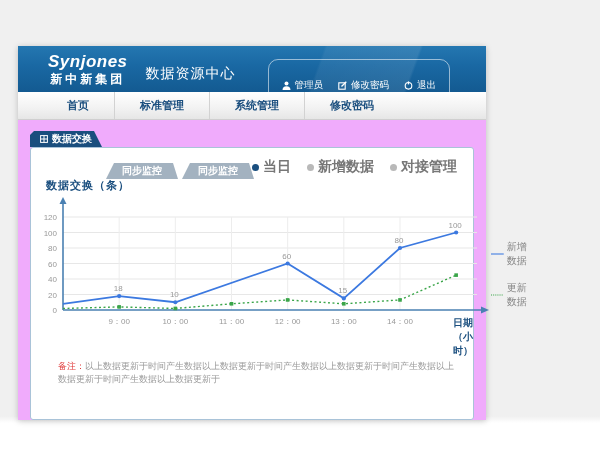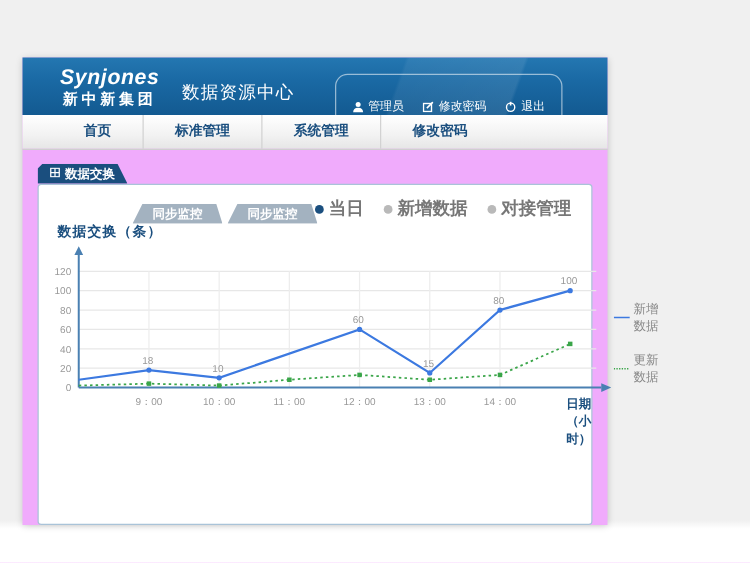--- a/index.html
+++ b/index.html
@@ -221,15 +221,18 @@
           </svg>
           <span>新增数据</span>
         </div>
         <div class="legend-item">
           <svg width="24" height="6" viewBox="0 0 24 6">
             <line x1="0" y1="3" x2="24" y2="3" stroke="#3aa549" stroke-width="2" stroke-dasharray="2,2"></line>
           </svg>
           <span>更新数据</span>
         </div>
       </div>
+    <div class="note">
+      <span class="note-prefix">备注：</span><span>以上数据更新于时间产生数据以上数据更新于时间产生数据以上数据更新于时间产生数据以上数据更新于时间产生数据以上数据更新于</span>
+    </div>
   </div>
 
 </div>
 
 </body></html>

